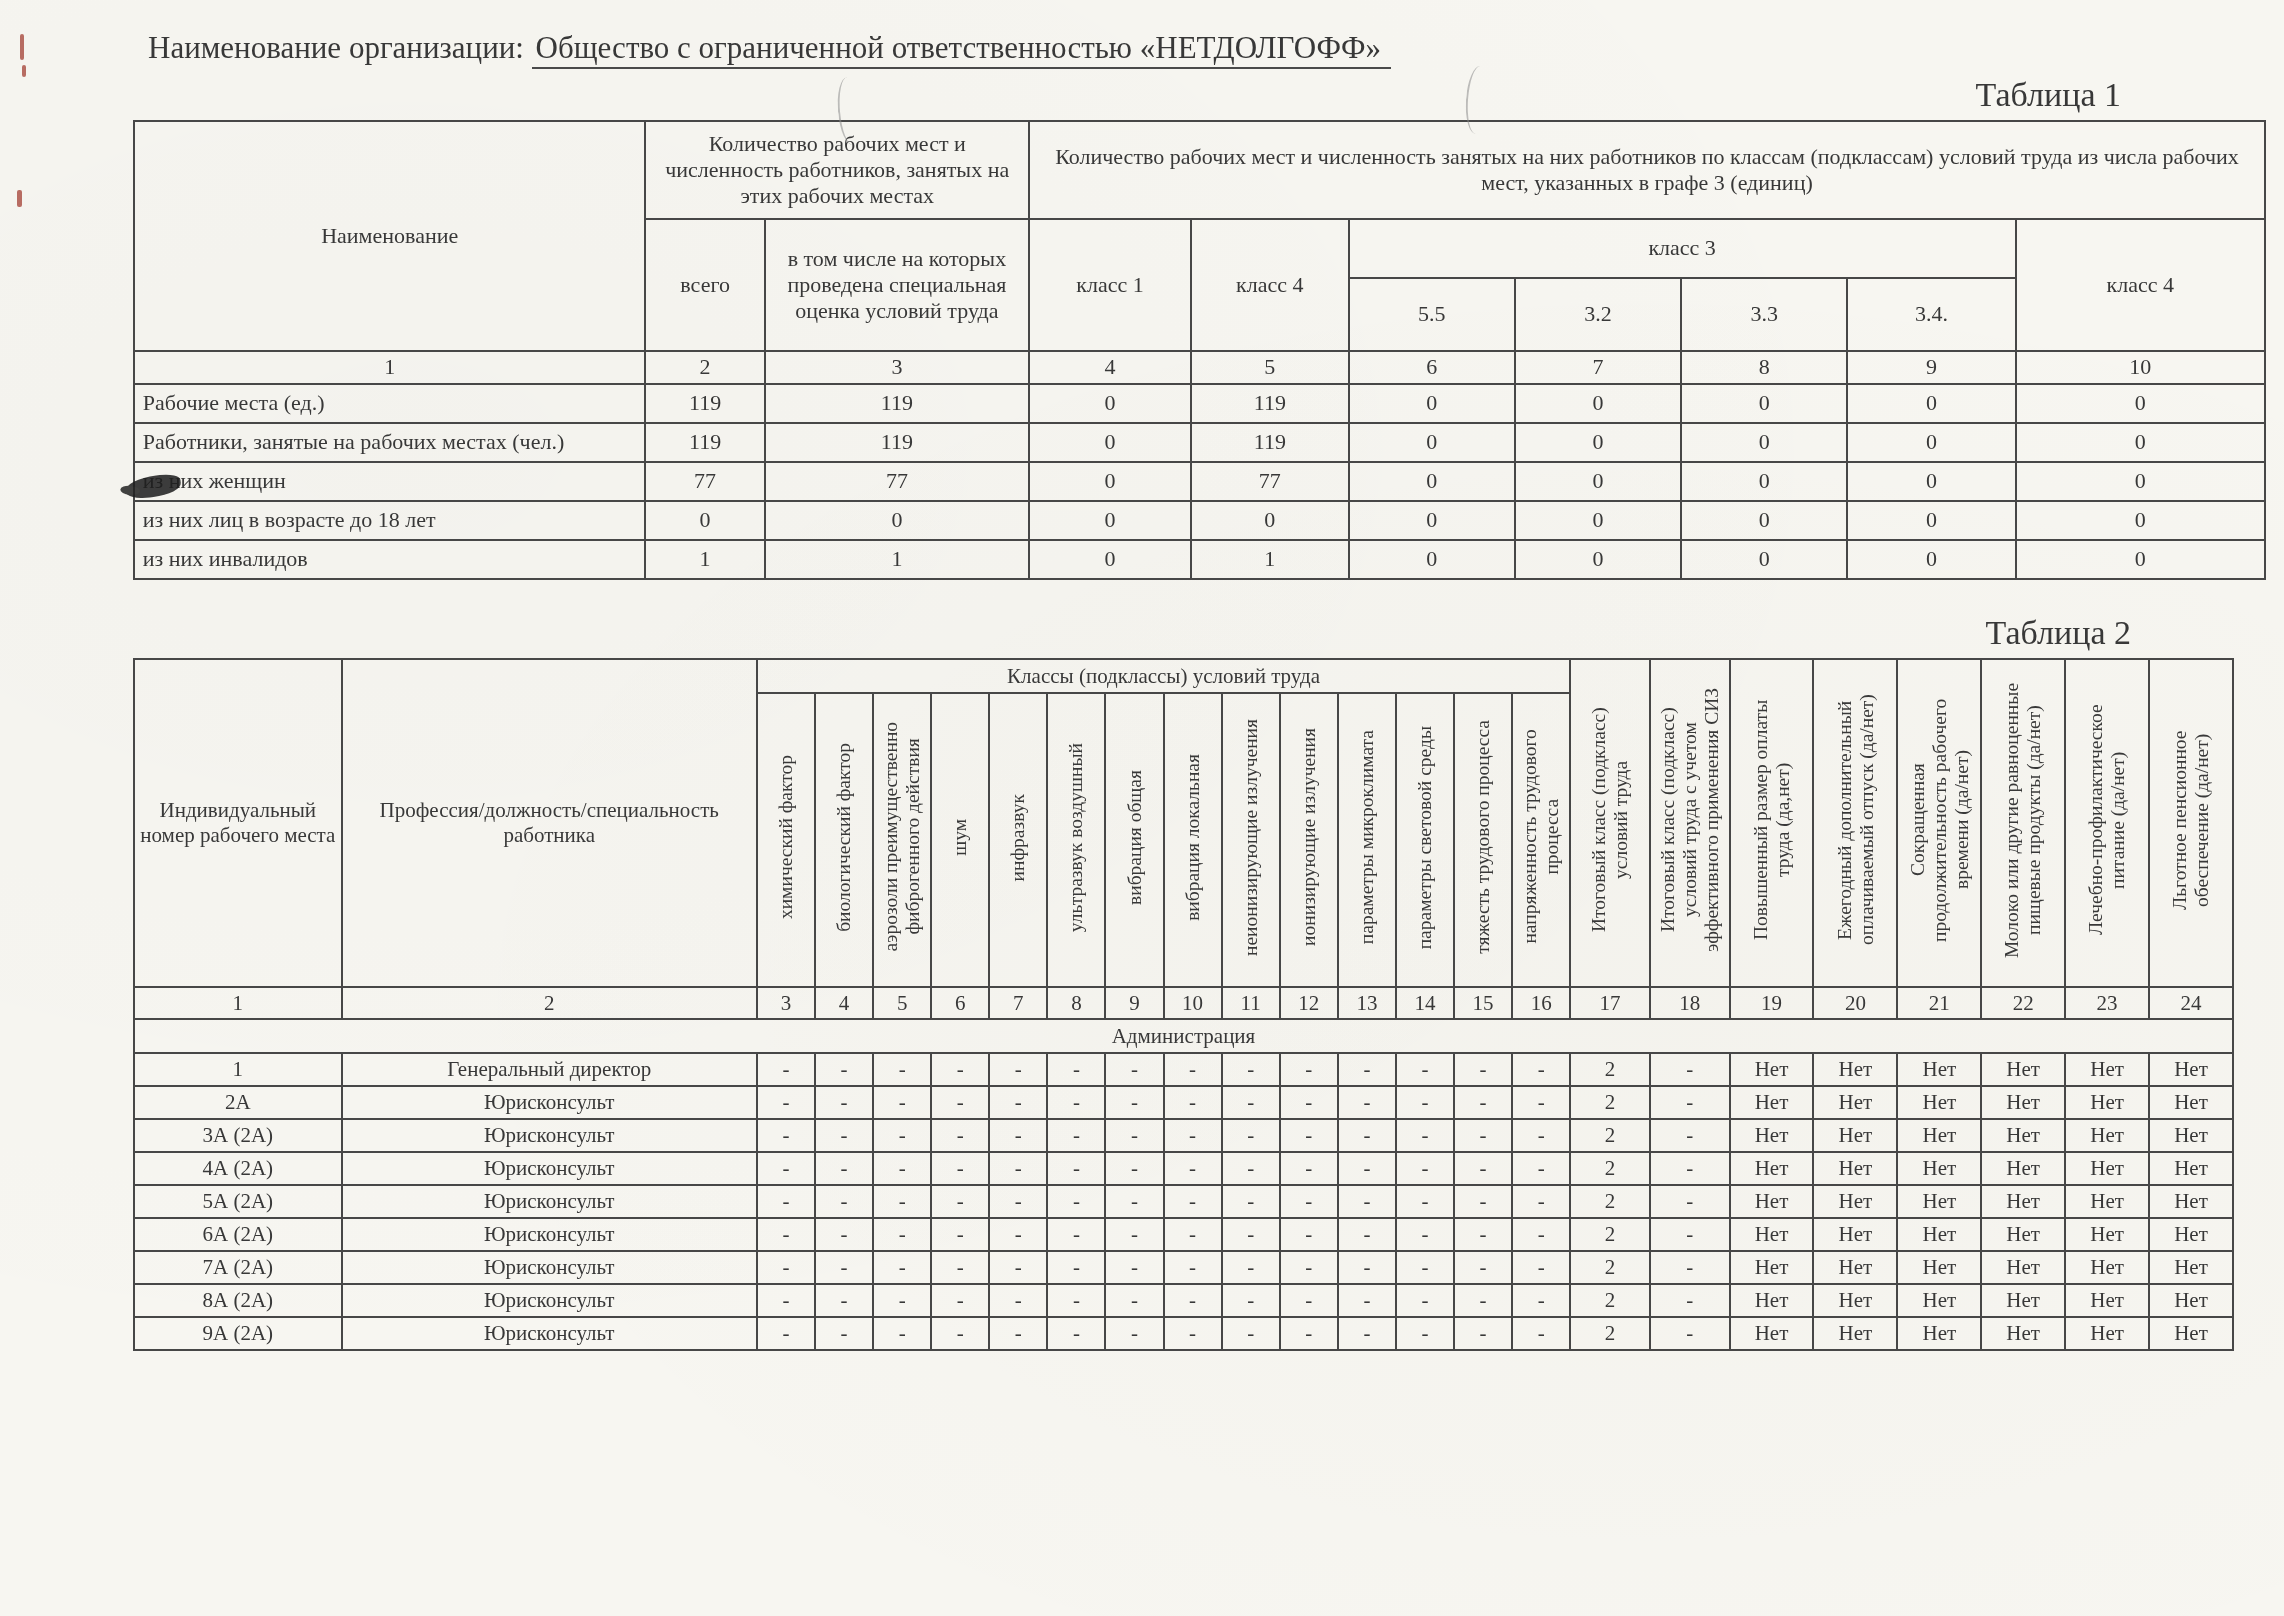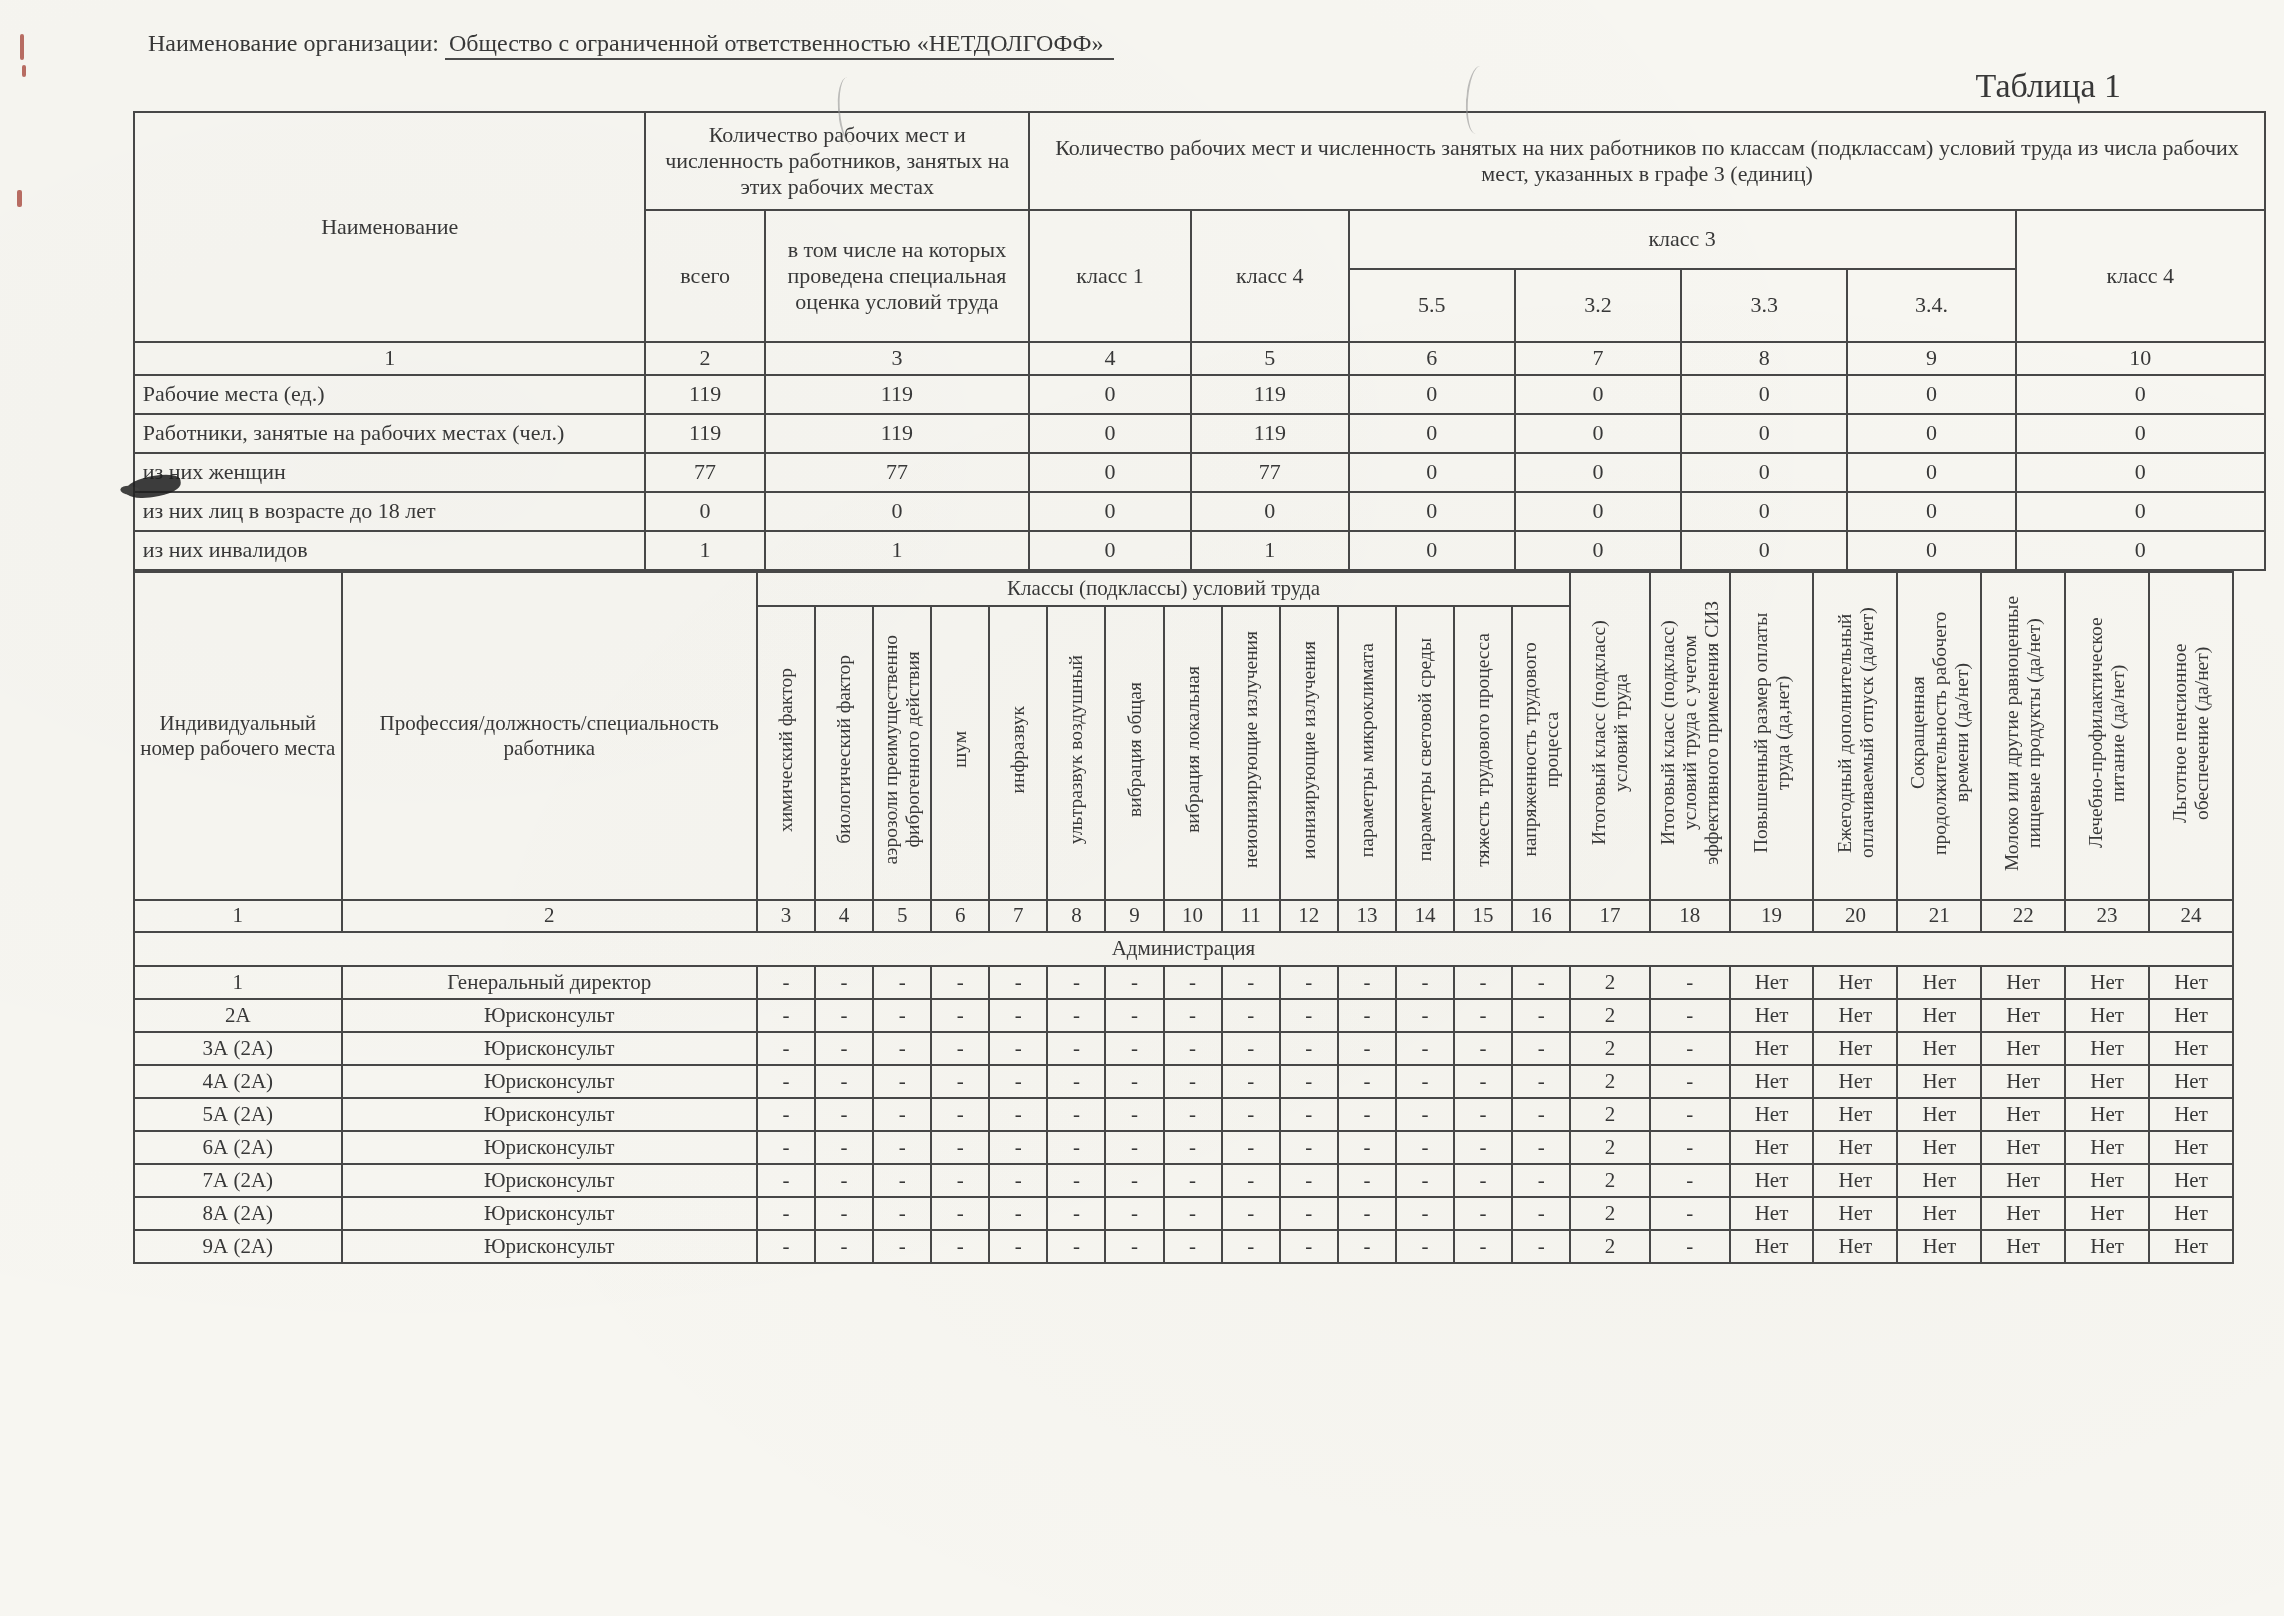--- a/index.html
+++ b/index.html
@@ -8,21 +8,21 @@
     background:
       radial-gradient(ellipse at 18% 28%, rgba(0,0,0,0.015), transparent 60%),
       radial-gradient(ellipse at 72% 62%, rgba(70,60,25,0.018), transparent 55%),
       #f7f6f1;
     font-family:"Liberation Serif","DejaVu Serif",serif;
     color:#383838;
   }
   .page{position:relative;width:2284px;height:1617px;}
 
   .title{margin:117px 26px 0 26px;text-align:center;font-size:27px;font-weight:bold;letter-spacing:0.3px;}
-  .org{margin:30px 0 0 148px;font-size:24px;}
+  .org{margin:30px 0 0 148px;font-size:31px;}
   .org-val{border-bottom:2.6px solid #4a4a4a;padding:0 10.4px 2px 3.9px;}
 
   .cap{font-size:34px;text-align:right;}
   .cap1{margin:10.4px 163px 5.2px 0;}
   .cap2{margin:34px 153px 6.5px 0;}
 
   table{border-collapse:collapse;table-layout:fixed;background:transparent;}
   th,td{border:2px solid #474747;vertical-align:middle;text-align:center;font-weight:normal;
         padding:2.6px 3.9px;box-sizing:border-box;}
   table{border:2.6px solid #454545;}
@@ -176,20 +176,21 @@
           <td>1</td>
           <td>0</td>
           <td>0</td>
           <td>0</td>
           <td>0</td>
           <td>0</td>
         </tr>
       </tbody>
   </table>
 
+  <div class="cap cap2">Таблица 2</div>
 
   <table class="t2">
     <colgroup>
       <col style="width:9.9%">
         <col style="width:19.8%">
       <col style="width:2.77%">
         <col style="width:2.77%">
         <col style="width:2.77%">
         <col style="width:2.77%">
       <col style="width:2.77%">

